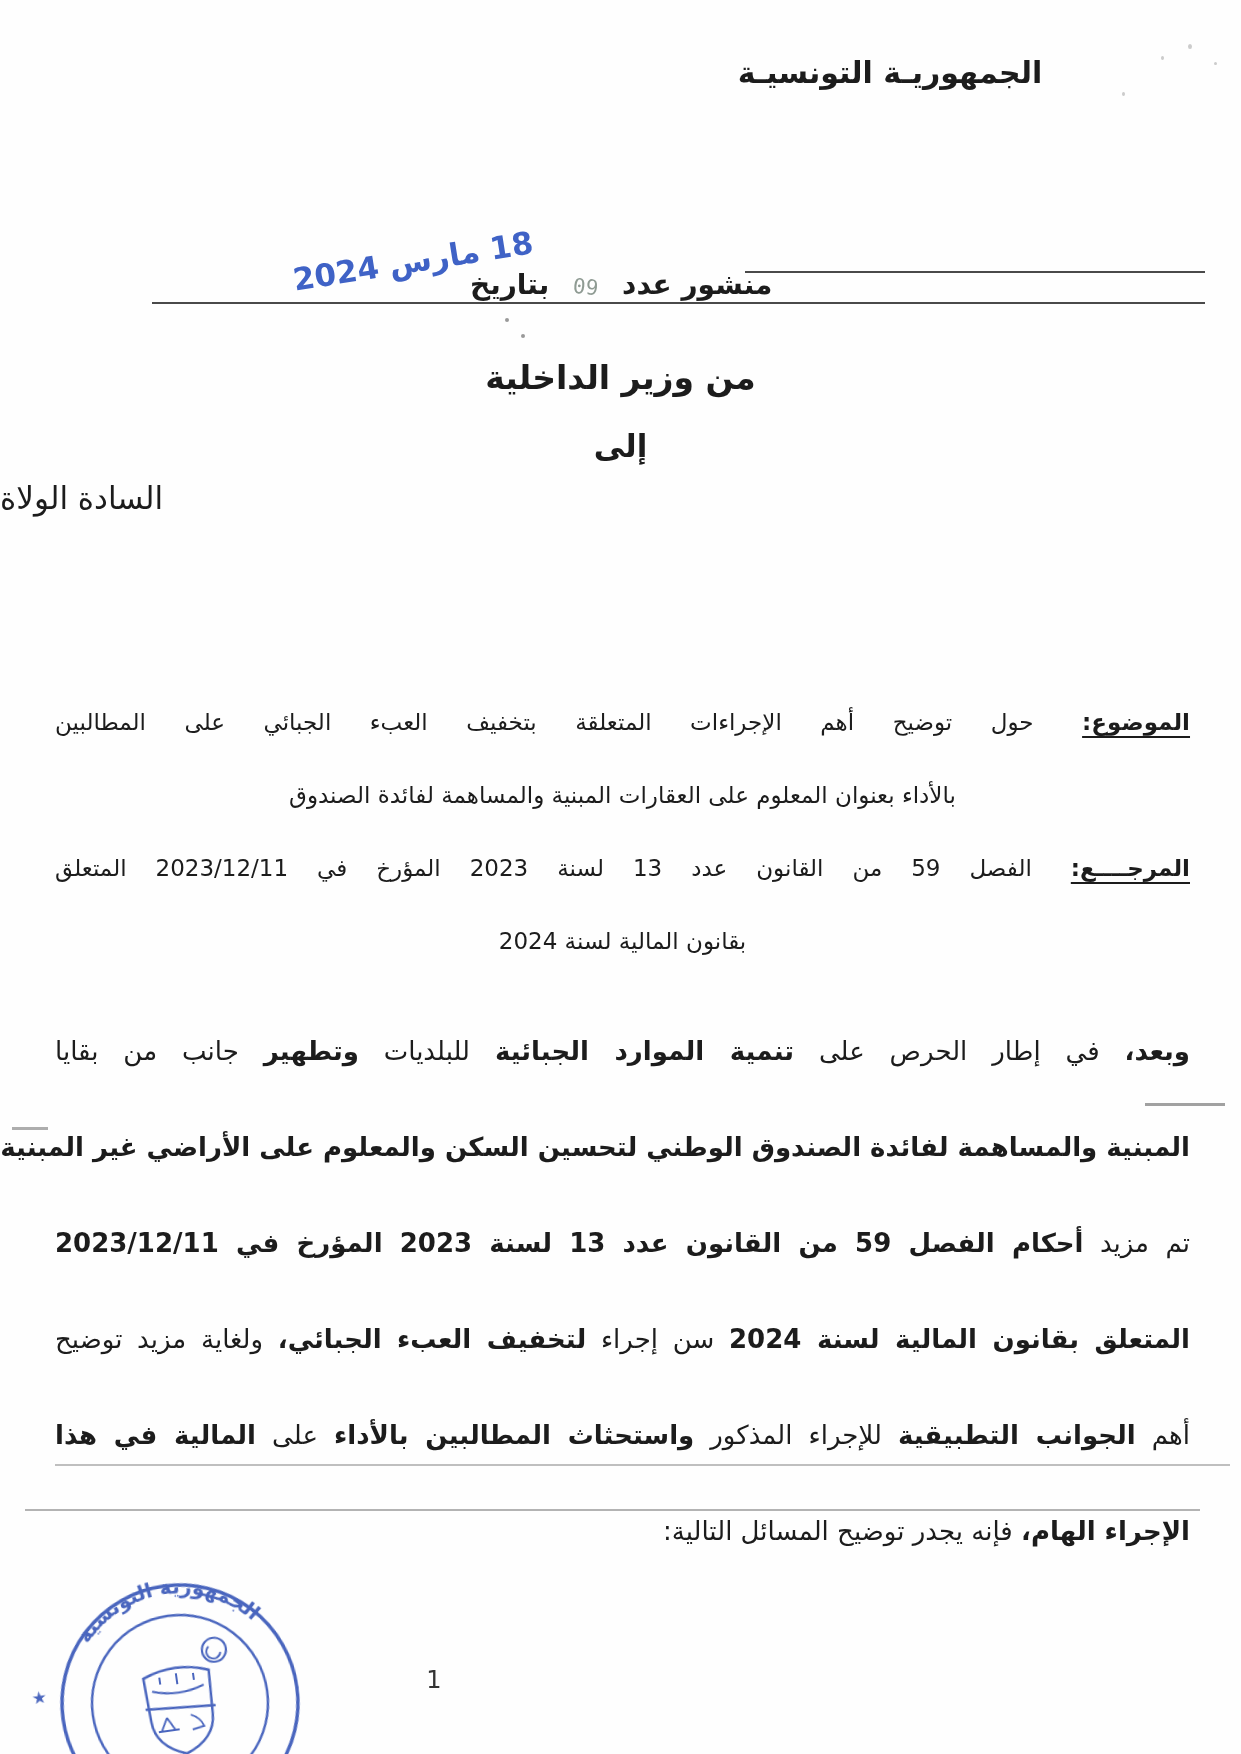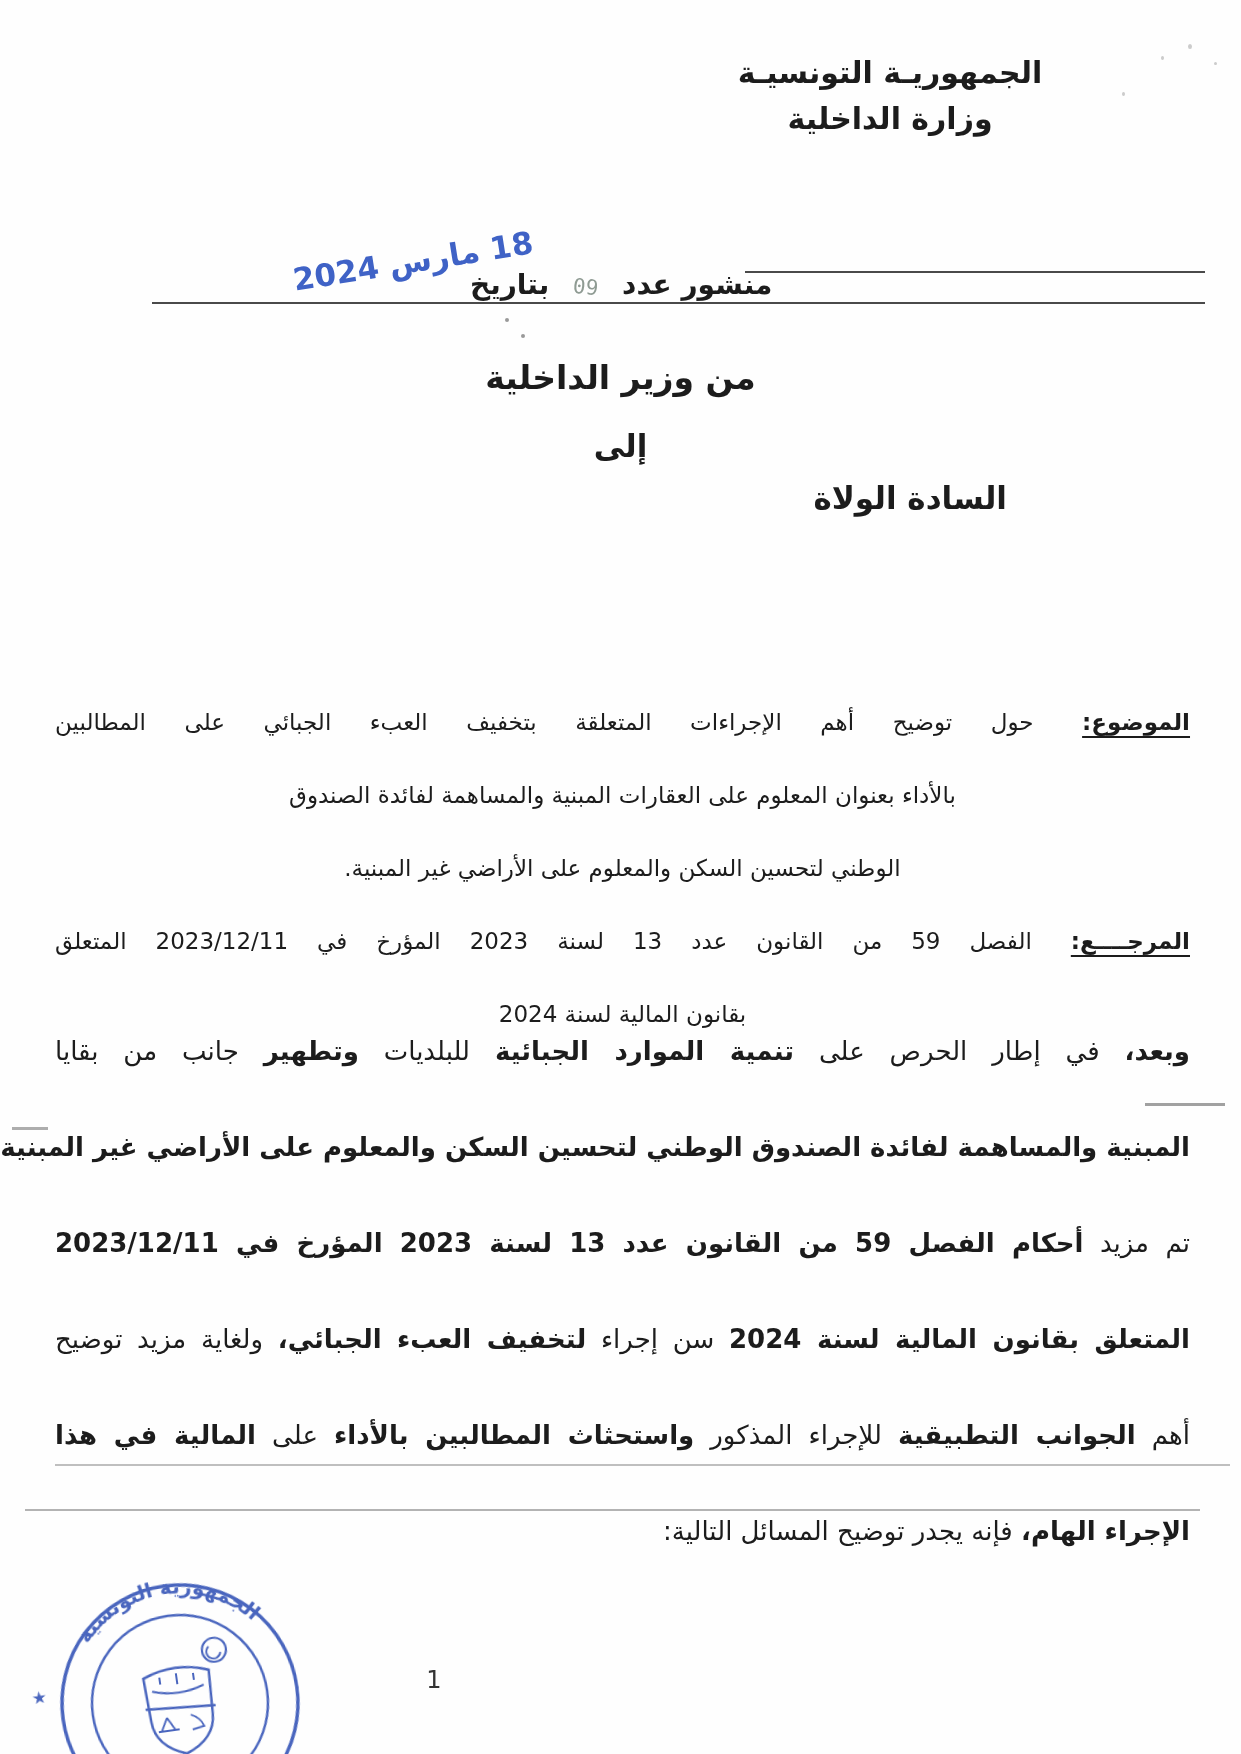--- a/index.html
+++ b/index.html
@@ -24,21 +24,21 @@
   .circ-line .hw { display:inline-block; font-size:21px; font-weight:normal;
     color:#6a7a70; opacity:.75; transform:rotate(6deg); margin:0 14px; font-family:"DejaVu Sans Mono", monospace; }
   .date-stamp { top:243px; left:258px; width:310px; font-size:31px; font-weight:bold;
     color:#2b52c0; transform:rotate(-9deg); letter-spacing:2px; text-align:center;
     opacity:.9; white-space:nowrap; }
   .dot { width:4px; height:4px; border-radius:50%; background:#555; opacity:.6; }
 
   
   .from  { top:358px; left:0; width:1241px; text-align:center; font-size:33px; font-weight:bold; }
   .to-word { top:428px; left:0; width:1241px; text-align:center; font-size:31px; font-weight:bold; }
-  .recipients { top:480px; left:0; width:1007px; text-align:right; font-size:31px; font-weight:bold; }
+  .recipients { top:480px; left:0; width:1007px; text-align:left; font-size:31px; font-weight:normal; }
 
   
   .subject-block { top:686px; left:55px; width:1135px; font-size:23px; line-height:73px; }
   .just-line { text-align:justify; text-align-last:justify; }
   .center-line { text-align:center; }
   .label { font-weight:bold; text-decoration:underline; text-underline-offset:6px; margin-left:10px; }
 
   
   .body-par { top:1003px; left:55px; width:1135px; font-size:26px; }
   .body-line { line-height:96px; text-align:justify; text-align-last:justify; white-space:nowrap; }
@@ -59,21 +59,20 @@
   .page-number { top:1666px; left:414px; width:40px; text-align:center;
     font-size:24px; color:#333; direction:ltr; }
 </style>
 </head>
 <body>
 
 <div class="page">
 
   <div class="abs letterhead">
     <div>الجمهوريـة التونسيـة</div>
-    <div>وزارة الداخلية</div>
   </div>
 
   <div class="speck" style="top:44px;left:1188px;width:4px;height:5px"></div>
   <div class="speck" style="top:56px;left:1161px;width:3px;height:4px"></div>
   <div class="speck" style="top:62px;left:1214px;width:3px;height:3px"></div>
   <div class="speck" style="top:92px;left:1122px;width:3px;height:4px"></div>
 
   <div class="abs rule rule-top"></div>
   <div class="abs rule rule-bottom"></div>
   <div class="abs circ-line">
@@ -88,21 +87,20 @@
   <div class="abs from">من وزير الداخلية</div>
   <div class="abs to-word">إلى</div>
   <div class="abs recipients">السادة الولاة</div>
 
   <div class="abs subject-block">
     <div class="just-line">
       <span class="label">الموضوع:</span>
       <span>حول توضيح أهم الإجراءات المتعلقة بتخفيف العبء الجبائي على المطالبين</span>
     </div>
     <div class="center-line">بالأداء بعنوان المعلوم على العقارات المبنية والمساهمة لفائدة الصندوق</div>
-    <div class="center-line">الوطني لتحسين السكن والمعلوم على الأراضي غير المبنية.</div>
     <div class="just-line">
       <span class="label">المرجــــع:</span>
       <span>الفصل 59 من القانون عدد 13 لسنة 2023 المؤرخ في 2023/12/11 المتعلق</span>
     </div>
     <div class="center-line">بقانون المالية لسنة 2024</div>
   </div>
 
   <div class="abs body-par">
       <div class="body-line"><span class="b">وبعد،</span><span> في إطار الحرص على </span><span class="b">تنمية الموارد الجبائية</span><span> للبلديات </span><span class="b">وتطهير</span><span> جانب من بقايا</span></div>
       <div class="body-line"><span class="b">المبنية والمساهمة لفائدة الصندوق الوطني لتحسين السكن والمعلوم على الأراضي غير المبنية</span></div>

